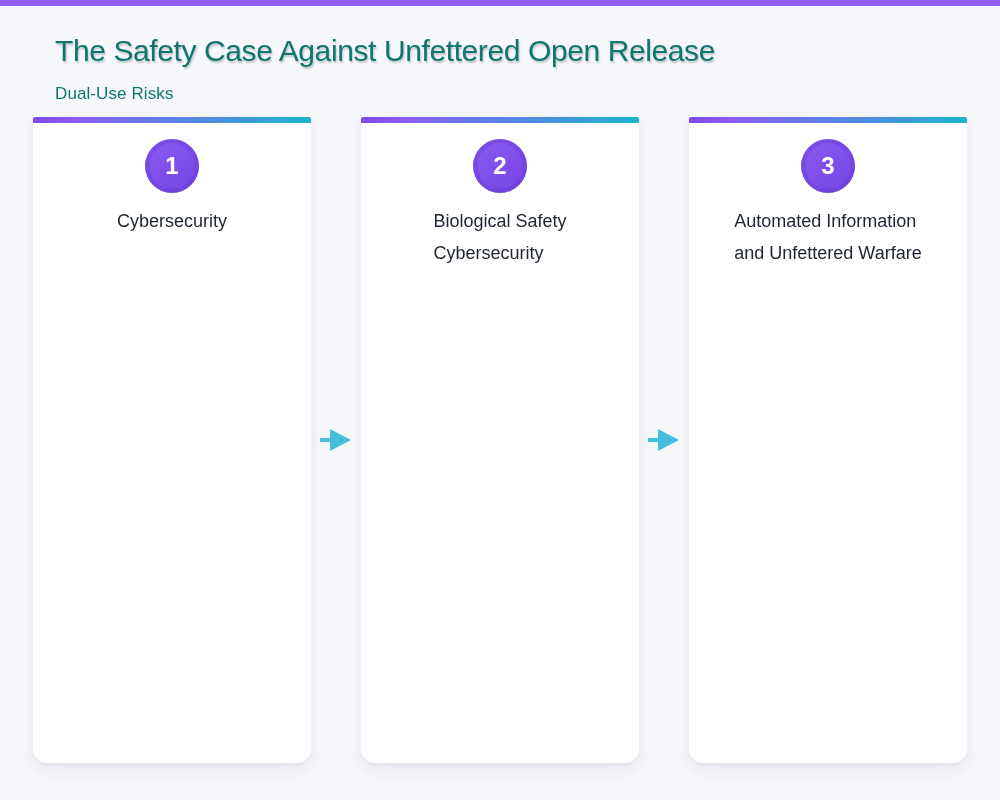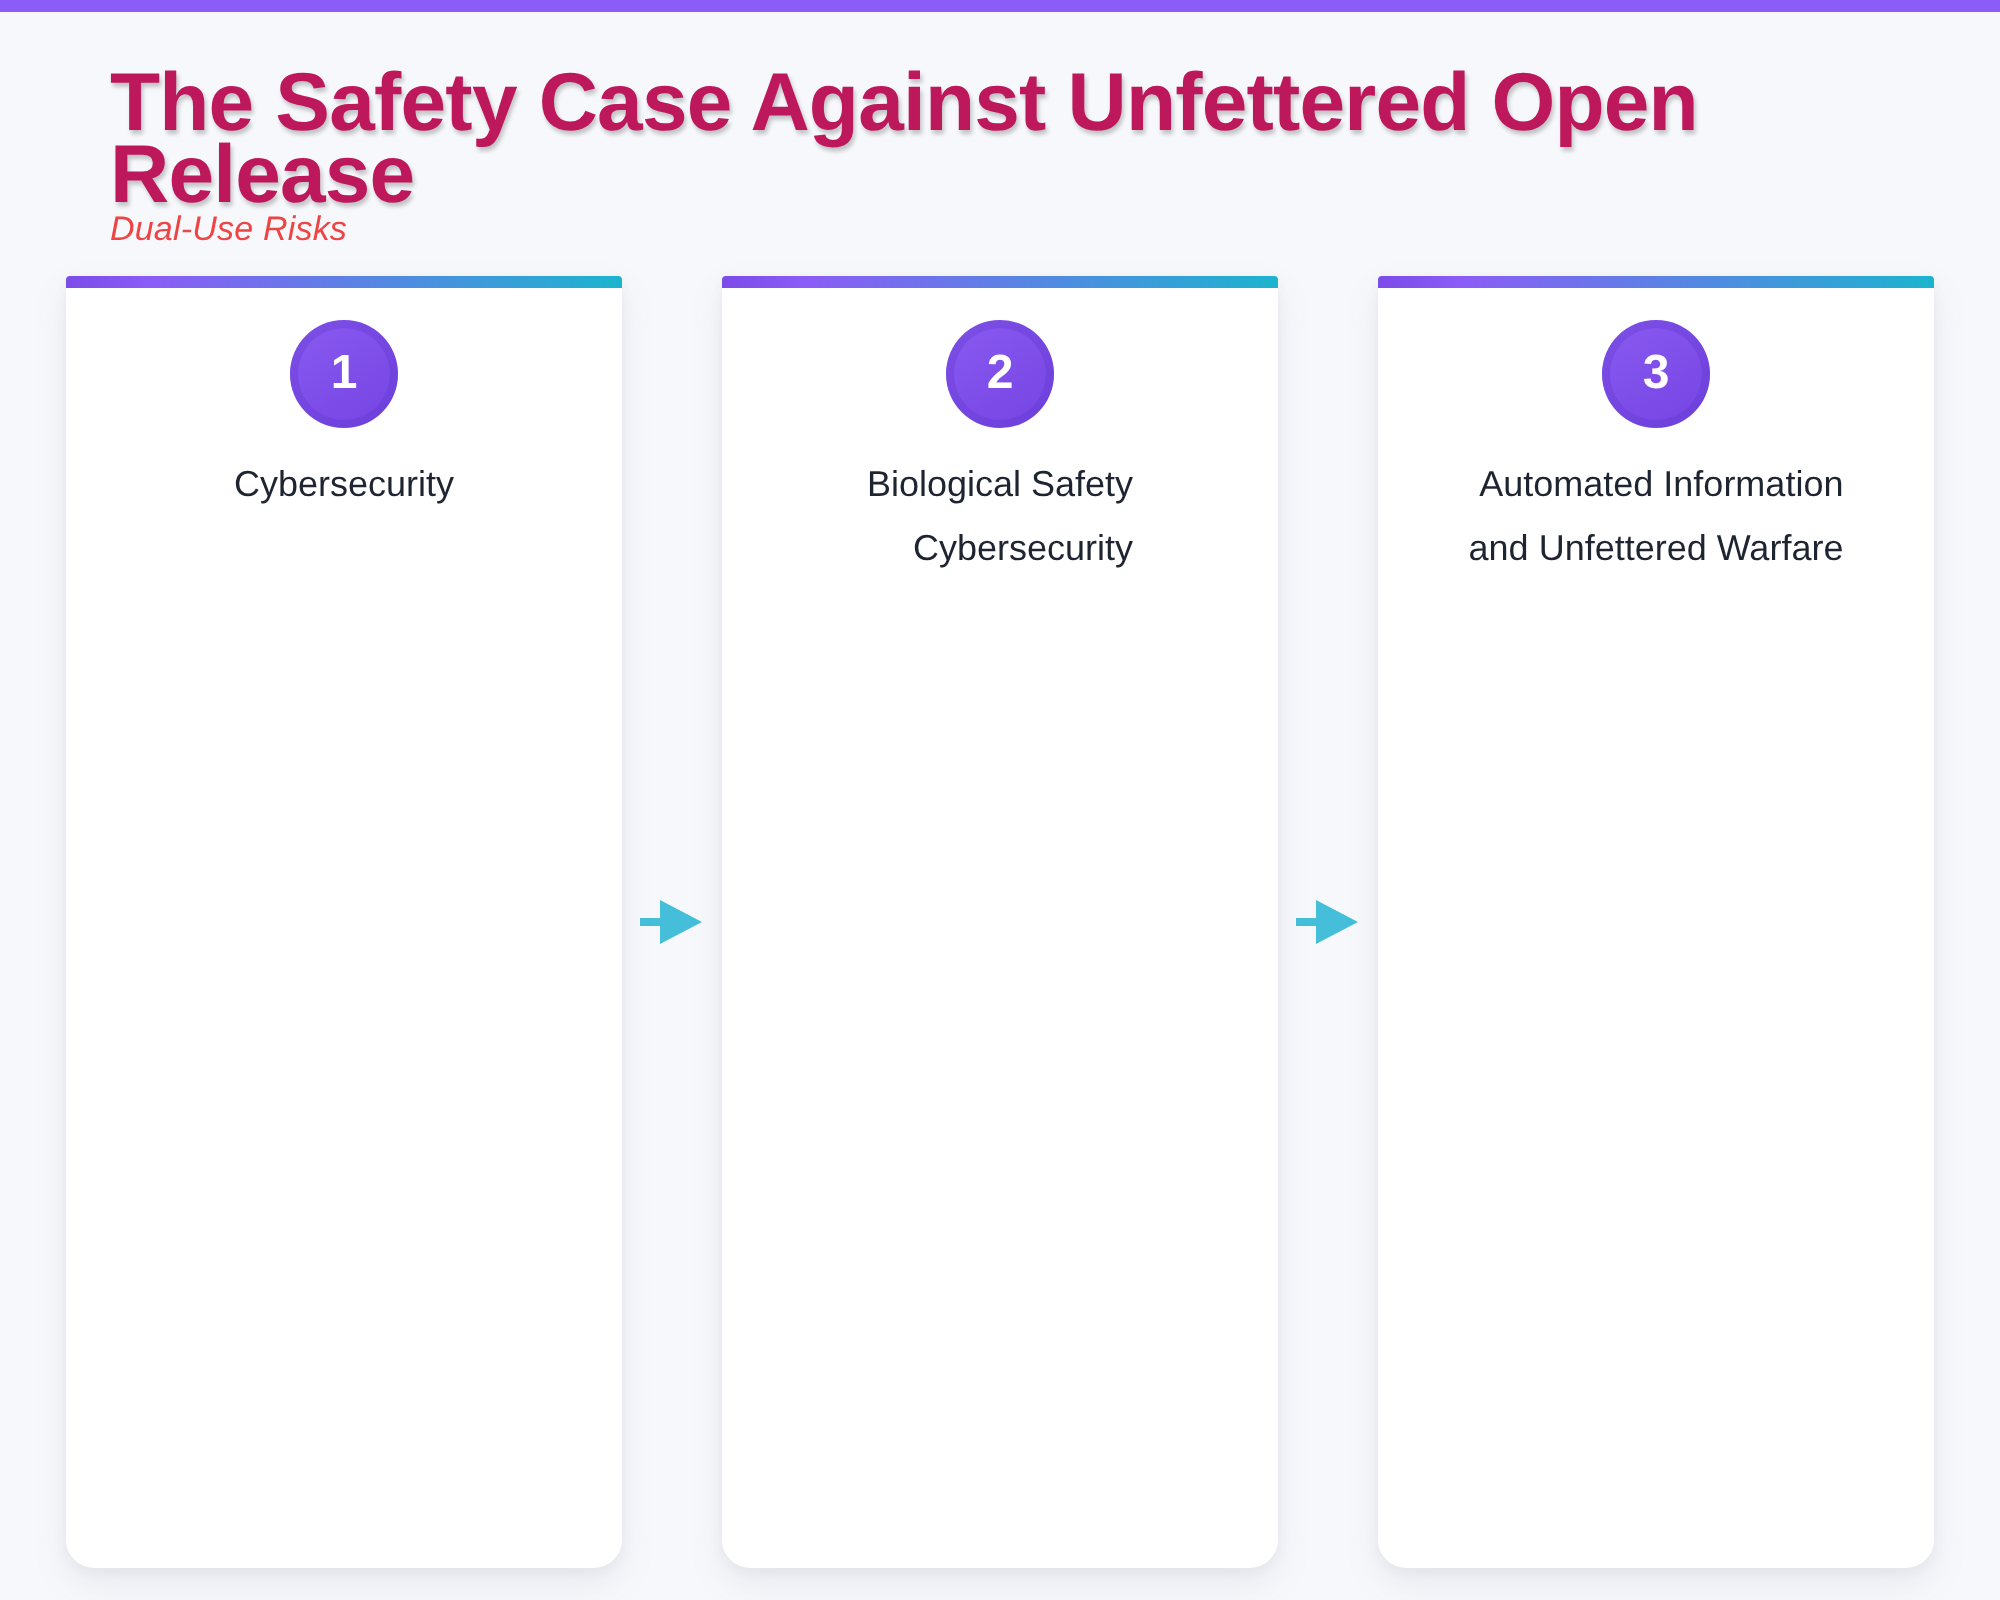--- a/index.html
+++ b/index.html
@@ -11,33 +11,33 @@
   }
   .top-bar {
     width: 100%;
     height: 6px;
     background: #8b5cf6;
   }
   .header {
     padding: 27px 55px 0 55px;
   }
   .page-title {
-    font-size: 41px;
+    font-size: 30px;
     line-height: 36px;
-    font-weight: bold;
-    color: #be185d;
+    font-weight: normal;
+    color: #0f766e;
     letter-spacing: -0.4px;
     text-shadow: 1px 2px 2px rgba(0,0,0,0.22);
   }
   .page-subtitle {
+    margin-top: 15px;
     font-size: 17px;
     line-height: 20px;
-    color: #ef4444;
+    color: #0f766e;
     letter-spacing: 0.1px;
-    font-style: italic;
   }
   .cards-row {
     display: flex;
     align-items: stretch;
     padding: 13px 33px 0 33px;
   }
   .card {
     flex: 0 0 278px;
     height: 646px;
     background: #ffffff;
@@ -65,21 +65,21 @@
     align-items: center;
     justify-content: center;
   }
   .step-number {
     color: #ffffff;
     font-size: 24px;
     font-weight: bold;
   }
   .card-title {
     margin-top: 12px;
-    text-align: right;
+    text-align: left;
     font-size: 18px;
     line-height: 32px;
     color: #1f2530;
     padding: 0 14px;
   }
   .card-title span { display: block; }
   .arrow-gap {
     flex: 1 1 auto;
     display: flex;
     align-items: center;

